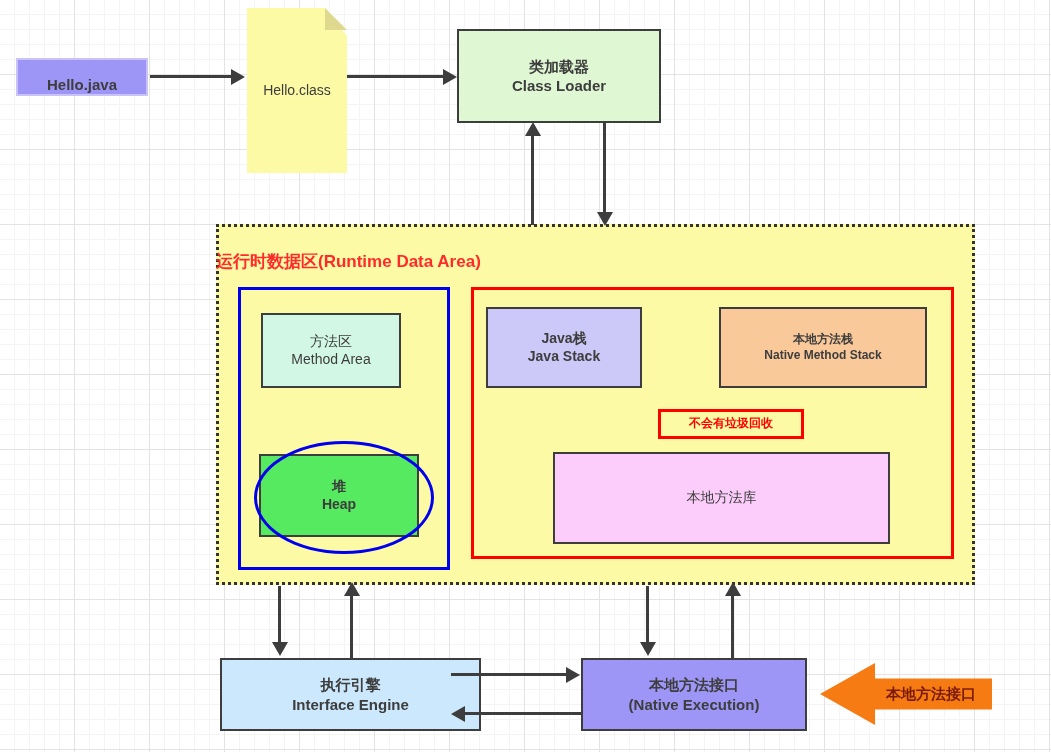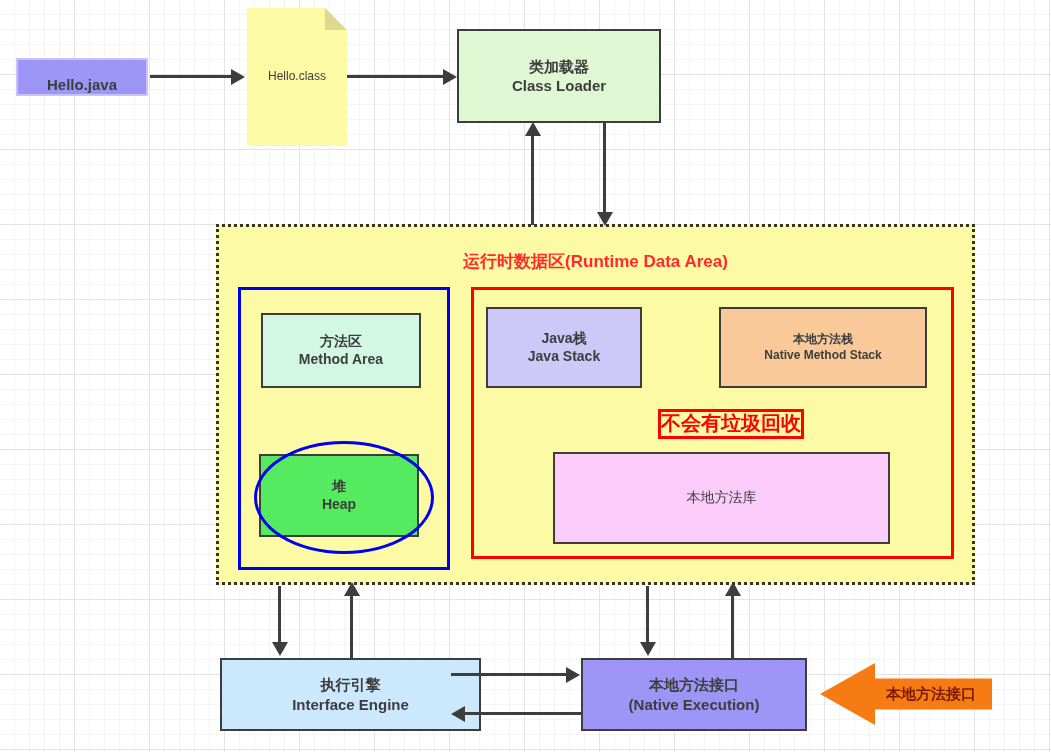--- a/index.html
+++ b/index.html
@@ -43,23 +43,23 @@
     background: #9d96f7;
     border: 2px solid #c9c2fb;
     font-size: 15px;
     font-weight: bold;
     color: #3d3d3d;
     justify-content: flex-end;
   }
 
   
   #hello-class {
-    left: 247px; top: 8px; width: 100px; height: 138px;
+    left: 247px; top: 8px; width: 100px; height: 165px;
     background: #fdfaa6;
-    font-size: 12px;
+    font-size: 14px;
     color: #3d3d3d;
     clip-path: polygon(0 0, 78% 0, 100% 17%, 100% 100%, 0 100%);
   }
   #hello-class-fold {
     position: absolute;
     left: 325px; top: 8px;
     width: 22px; height: 22px;
     background: #ded98e;
     clip-path: polygon(0 0, 100% 100%, 0 100%);
   }
@@ -77,40 +77,39 @@
   
   #runtime-area {
     left: 216px; top: 224px; width: 759px; height: 361px;
     background: #fdfaa6;
     border: 3px dotted #333333;
     display: block;
   }
   #runtime-title {
     position: absolute;
     left: 216px; top: 250px; width: 759px;
-    text-align: center;
     color: #ff2a2a;
     font-size: 17px;
     font-weight: bold;
   }
 
   
   #blue-group {
     left: 238px; top: 287px; width: 212px; height: 283px;
     border: 3px solid #0000ee;
     background: transparent;
     display: block;
   }
 
   #method-area {
-    left: 261px; top: 313px; width: 160px; height: 75px;
+    left: 261px; top: 313px; width: 140px; height: 75px;
     background: #d2f7e5;
     border: 2px solid #3d3d3d;
     font-size: 14px;
-    font-weight: bold;
+    font-weight: normal;
   }
   #heap-box {
     left: 259px; top: 454px; width: 160px; height: 83px;
     background: #55ea60;
     border: 2px solid #3d3d3d;
     font-size: 14px;
     font-weight: bold;
   }
   #heap-ellipse {
     position: absolute;
@@ -140,21 +139,21 @@
     background: #fac99a;
     border: 2px solid #3d3d3d;
     font-size: 12px;
     font-weight: bold;
   }
   #no-gc-note {
     left: 658px; top: 409px; width: 146px; height: 30px;
     background: #fdfaa6;
     border: 3px solid #ff0000;
     color: #ff0000;
-    font-size: 20px;
+    font-size: 12px;
     font-weight: bold;
     justify-content: center;
   }
   #program-counter {
     left: 553px; top: 452px; width: 337px; height: 92px;
     background: #fccdfb;
     border: 2px solid #3d3d3d;
     font-size: 14px;
   }
 

